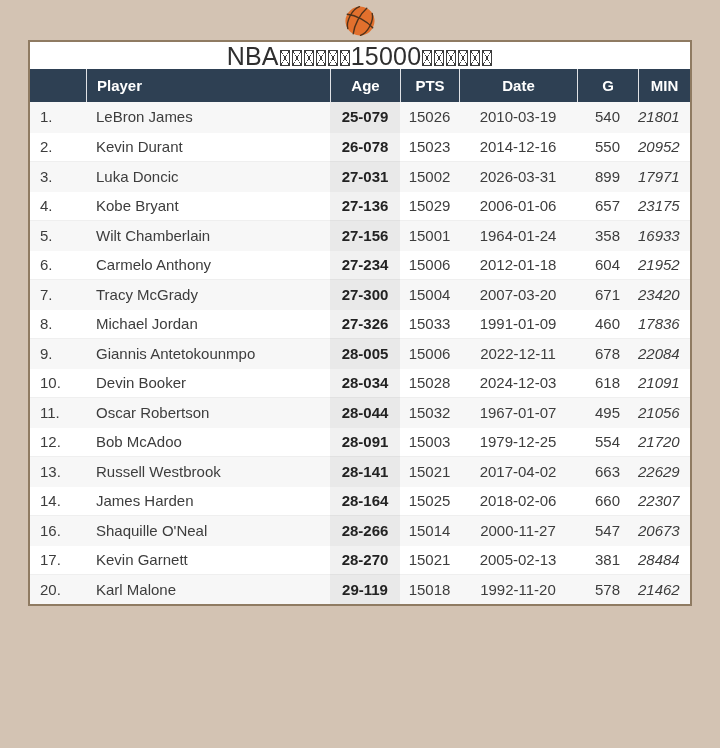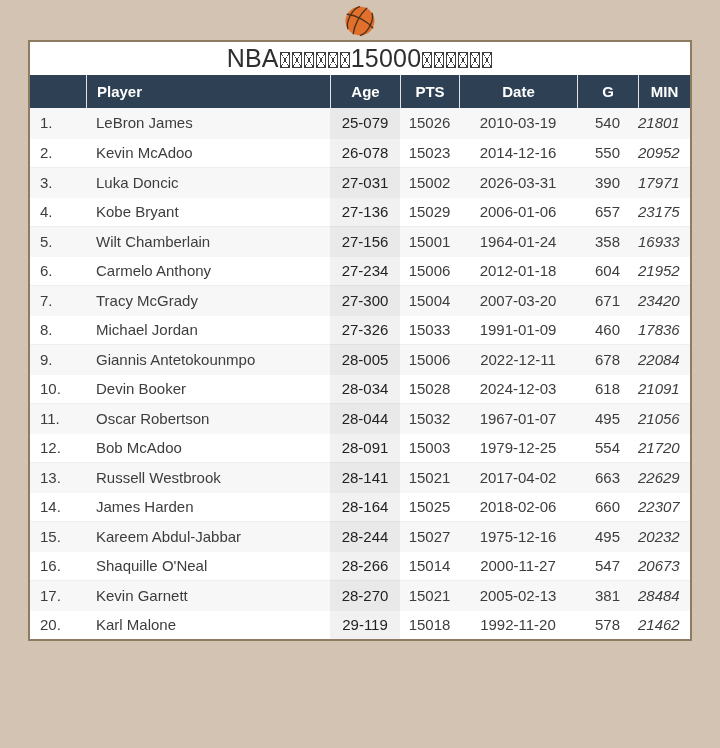--- a/index.html
+++ b/index.html
@@ -17,21 +17,21 @@
     font-family:"Liberation Sans","DejaVu Sans",sans-serif;
     color:var(--body_text);
   }
   .ball-wrap{height:40px;display:flex;justify-content:center;align-items:flex-start;padding-top:3px;}
   .card{
     margin:0 28px;width:664px;
     background:var(--card_bg);
     border:2px solid var(--card_border);
   }
   .title{
-    height:33px;display:flex;align-items:center;justify-content:center;
+    height:27px;display:flex;justify-content:center;
     font-size:25px;font-weight:500;color:var(--title_text);letter-spacing:.2px;
     white-space:nowrap;
   }
   .tofu{
     display:inline-block;width:10px;height:16px;margin:0 1px;vertical-align:-1px;
     border:1px solid var(--tofu_color);
     background-image:
       linear-gradient(to top right,   transparent 47.5%, var(--tofu_color) 47.5%, var(--tofu_color) 52.5%, transparent 52.5%),
       linear-gradient(to bottom right,transparent 47.5%, var(--tofu_color) 47.5%, var(--tofu_color) 52.5%, transparent 52.5%);
   }
@@ -44,21 +44,21 @@
     font-weight:700;font-size:15px;height:29px;padding:8px;
     text-align:center;border-left:1px solid rgba(255,255,255,.85);
   }
   thead th:first-child{border-left:none;}
   thead th.col-player{text-align:left;padding-left:10px;}
   tbody td{height:29.5px;padding:0;text-align:center;border-top:1px solid rgba(0,0,0,.03);}
   tbody tr:first-child td{border-top:none;}
   tbody tr:nth-child(odd){background:var(--row_alt_bg);}
   tbody td.col-rank{text-align:left;padding-left:10px;}
   tbody td.col-player{text-align:left;padding-left:10px;margin-top:7px;}
-  tbody td.col-age{font-weight:400;color:var(--age_text);background:rgba(0,0,0,.055);}
+  tbody td.col-age{font-weight:700;color:var(--age_text);background:rgba(0,0,0,.055);}
   tbody td.col-min{text-align:right;padding-right:13px;font-style:italic;}
   .footer{
     padding-top:7px;text-align:center;
     font-family:"DejaVu Sans",sans-serif;
     font-size:14.5px;line-height:16px;color:var(--footer_text);
   }
 </style>
 </head>
 <body>
 
@@ -113,34 +113,34 @@
             <td class="col-rank">1.</td>
             <td class="col-player">LeBron James</td>
             <td class="col-age">25-079</td>
             <td class="col-pts">15026</td>
             <td class="col-date">2010-03-19</td>
             <td class="col-g">540</td>
             <td class="col-min">21801</td>
           </tr>
           <tr>
             <td class="col-rank">2.</td>
-            <td class="col-player">Kevin McAdoo</td>
+            <td class="col-player">Kevin Durant</td>
             <td class="col-age">26-078</td>
             <td class="col-pts">15023</td>
             <td class="col-date">2014-12-16</td>
             <td class="col-g">550</td>
             <td class="col-min">20952</td>
           </tr>
           <tr>
             <td class="col-rank">3.</td>
             <td class="col-player">Luka Doncic</td>
             <td class="col-age">27-031</td>
             <td class="col-pts">15002</td>
             <td class="col-date">2026-03-31</td>
-            <td class="col-g">390</td>
+            <td class="col-g">899</td>
             <td class="col-min">17971</td>
           </tr>
           <tr>
             <td class="col-rank">4.</td>
             <td class="col-player">Kobe Bryant</td>
             <td class="col-age">27-136</td>
             <td class="col-pts">15029</td>
             <td class="col-date">2006-01-06</td>
             <td class="col-g">657</td>
             <td class="col-min">23175</td>
@@ -229,29 +229,20 @@
           <tr>
             <td class="col-rank">14.</td>
             <td class="col-player">James Harden</td>
             <td class="col-age">28-164</td>
             <td class="col-pts">15025</td>
             <td class="col-date">2018-02-06</td>
             <td class="col-g">660</td>
             <td class="col-min">22307</td>
           </tr>
           <tr>
-            <td class="col-rank">15.</td>
-            <td class="col-player">Kareem Abdul-Jabbar</td>
-            <td class="col-age">28-244</td>
-            <td class="col-pts">15027</td>
-            <td class="col-date">1975-12-16</td>
-            <td class="col-g">495</td>
-            <td class="col-min">20232</td>
-          </tr>
-          <tr>
             <td class="col-rank">16.</td>
             <td class="col-player">Shaquille O'Neal</td>
             <td class="col-age">28-266</td>
             <td class="col-pts">15014</td>
             <td class="col-date">2000-11-27</td>
             <td class="col-g">547</td>
             <td class="col-min">20673</td>
           </tr>
           <tr>
             <td class="col-rank">17.</td>

